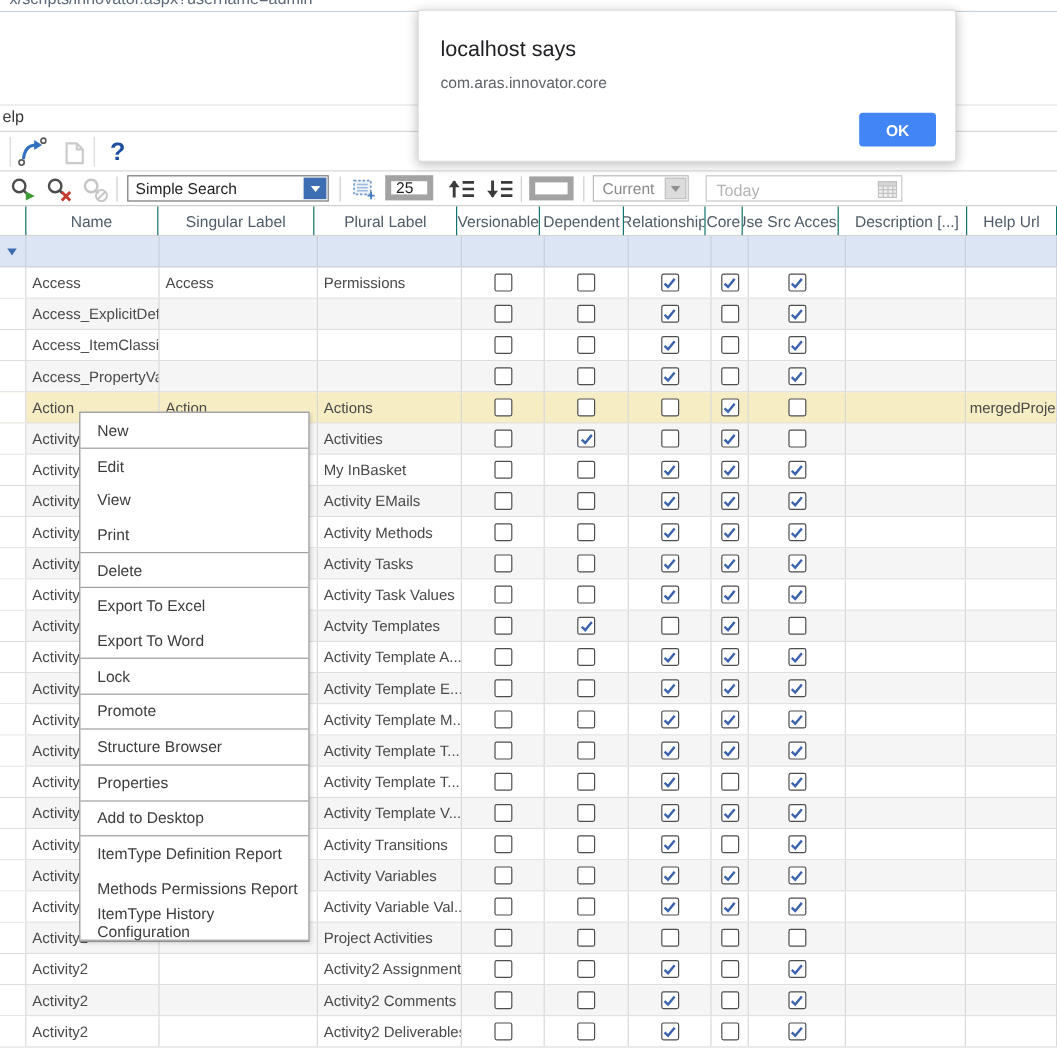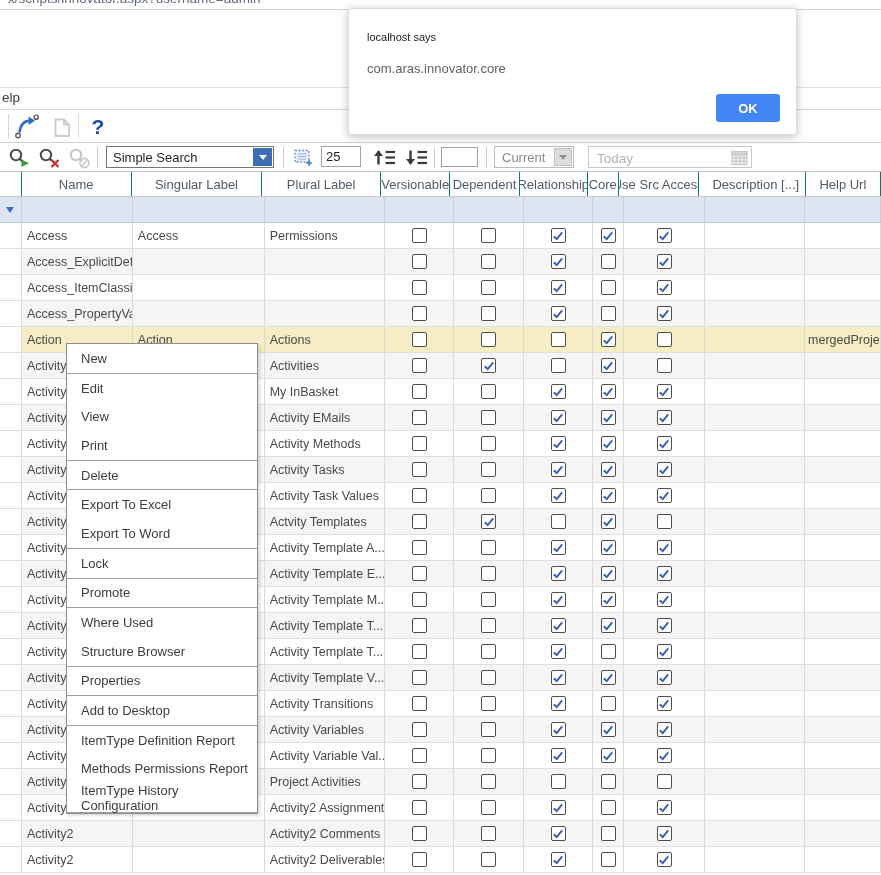--- a/index.html
+++ b/index.html
@@ -24,21 +24,21 @@
              border-bottom:1px solid #c4c4c4;background:#fff;}
   .searchbar .vsep{position:absolute;top:4px;width:1px;height:21px;background:#cccccc;}
   .sbtn{position:absolute;top:3px;width:26px;height:23px;display:flex;align-items:center;justify-content:center;}
   .combo{position:absolute;left:106px;top:3px;width:168px;height:22px;border:1px solid #767676;
          box-sizing:border-box;background:#fff;}
   .combo-label{font-size:13px;color:#1e1e1e;padding:3px 0 0 6px;}
   .combo-btn{position:absolute;right:1px;top:1px;width:19px;height:18px;background:#3d6eb2;
              display:flex;align-items:center;justify-content:center;}
   .tri-dn-w{width:0;height:0;border-left:4px solid transparent;border-right:4px solid transparent;
             border-top:5px solid #fff;}
-  .txtinput{position:absolute;box-sizing:border-box;border:1px solid #a3a3a3;font-size:13px;
+  .txtinput{position:absolute;box-sizing:border-box;border:5px solid #a3a3a3;font-size:13px;
             font-family:inherit;padding:0 0 0 4px;background:#fff;color:#222;}
   .gsel{position:absolute;left:494px;top:3px;width:80px;height:22px;border:1px solid #bcbcbc;
         box-sizing:border-box;background:#fff;}
   .gsel-label{font-size:13px;color:#8a8a8a;padding:3px 0 0 7px;}
   .gsel-btn{position:absolute;right:1px;top:1px;width:18px;height:18px;background:#dcdcdc;
             border:1px solid #c2c2c2;box-sizing:border-box;display:flex;align-items:center;justify-content:center;}
   .tri-dn-g{width:0;height:0;border-left:4px solid transparent;border-right:4px solid transparent;
             border-top:5px solid #909090;}
   .datebox{position:absolute;left:588px;top:3px;width:164px;height:22px;border:1px solid #c9c9c9;
            box-sizing:border-box;background:#fff;}
@@ -68,21 +68,21 @@
   .ctxmenu{position:absolute;left:66px;top:343px;width:192px;box-sizing:border-box;background:#fff;
            border:1px solid #8f8f8f;box-shadow:2px 2px 3px rgba(0,0,0,0.15);z-index:40;}
   .mi{height:28.7px;display:flex;align-items:center;padding-left:14px;font-size:13px;color:#3d3d3d;
       box-sizing:border-box;cursor:default;}
   .mi.hl{background:#d9e3f3;}
   .msep{height:1px;background:#9f9f9f;}
   
   .dialog{position:absolute;left:348px;top:8px;width:449px;height:127px;box-sizing:border-box;
           background:#fff;border:1px solid #dcdcdc;border-radius:3px;
           box-shadow:0 2px 10px rgba(0,0,0,0.25);z-index:50;}
-  .dlg-title{position:absolute;left:18px;top:22px;font-size:11px;color:#202124;}
+  .dlg-title{position:absolute;left:18px;top:22px;font-size:18px;color:#202124;}
   .dlg-msg{position:absolute;left:18px;top:52px;font-size:13px;color:#5f6368;}
   .dlg-ok{position:absolute;right:16px;bottom:12px;width:64px;height:28px;background:#4285f4;color:#fff;
           border:none;border-radius:3px;font-size:13px;font-weight:600;font-family:inherit;cursor:pointer;}
 </style>
 </head>
 <body>
 
 <div class="app">
 
   <div class="addr">x/scripts/innovator.aspx?username=admin</div>
@@ -1060,21 +1060,20 @@
       <div class="msep"></div>
       <div class="mi">Delete</div>
       <div class="msep"></div>
       <div class="mi">Export To Excel</div>
       <div class="mi">Export To Word</div>
       <div class="msep"></div>
       <div class="mi">Lock</div>
       <div class="msep"></div>
       <div class="mi">Promote</div>
       <div class="msep"></div>
-      <div class="mi">Where Used</div>
       <div class="mi">Structure Browser</div>
       <div class="msep"></div>
       <div class="mi">Properties</div>
       <div class="msep"></div>
       <div class="mi">Add to Desktop</div>
       <div class="msep"></div>
       <div class="mi">ItemType Definition Report</div>
       <div class="mi">Methods Permissions Report</div>
       <div class="mi">ItemType History Configuration</div>
       <div class="msep"></div>

